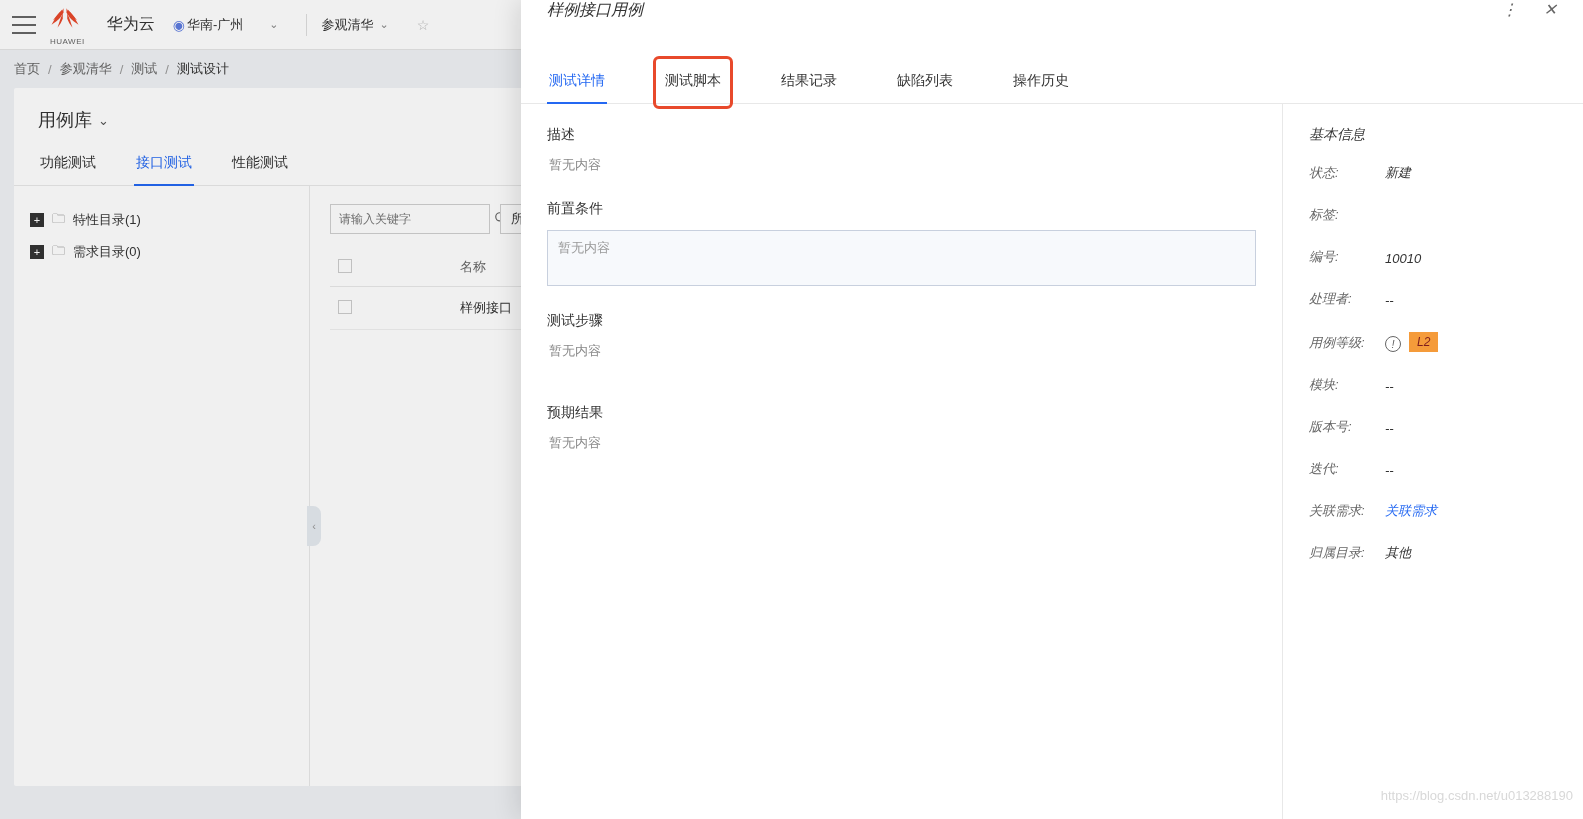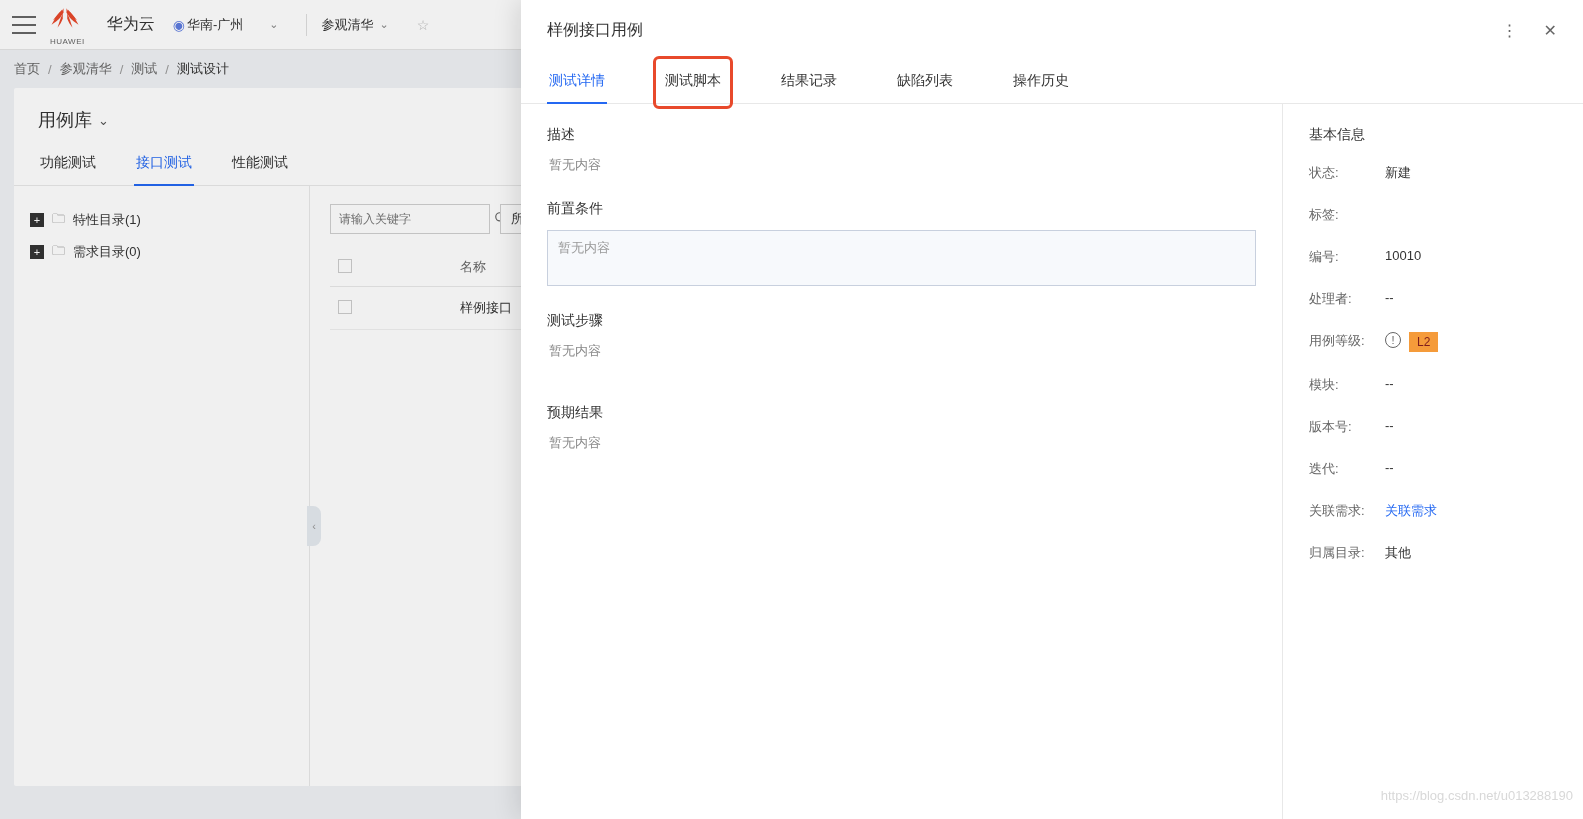--- a/index.html
+++ b/index.html
@@ -51,41 +51,41 @@
 .filter-btn { height: 30px; border: 1px solid #d0d0d0; padding: 0 10px; display: flex; align-items: center; font-size: 13px; color: #333; background: #fff; cursor: pointer; }
 
 .table-head { display: flex; align-items: center; padding: 10px 0; border-bottom: 1px solid #e8e8e8; font-size: 13px; color: #666; font-weight: 500; }
 .table-row { display: flex; align-items: center; padding: 12px 0; border-bottom: 1px solid #f0f0f0; font-size: 13px; }
 .cell-cb { width: 50px; padding-left: 8px; }
 .cell-name { flex: 1; padding-left: 80px; }
 .chk { width: 14px; height: 14px; border: 1px solid #ccc; display: inline-block; cursor: pointer; }
 
 
 .panel { position: absolute; top: 0; right: 0; width: 1062px; height: 819px; background: #fff; box-shadow: -4px 0 24px rgba(0,0,0,0.12); display: flex; flex-direction: column; }
-.panel-head { height: 60px; display: flex; align-items: center; justify-content: space-between; padding: 0 26px; }
+.panel-head { height: 60px; display: flex; align-items: flex-start; justify-content: space-between; padding: 0 26px; font-style: italic; }
 .panel-title { font-size: 16px; font-weight: 500; color: #333; }
 .panel-actions { display: flex; align-items: center; gap: 26px; color: #666; font-size: 16px; }
 .panel-actions span { cursor: pointer; }
 
 .panel-tabs { display: flex; gap: 56px; padding: 0 26px; border-bottom: 1px solid #e8e8e8; }
 .ptab { padding: 12px 2px; font-size: 14px; color: #333; cursor: pointer; position: relative; }
 .ptab.active { color: #2468f2; border-bottom: 2px solid #2468f2; margin-bottom: -1px; }
 .ptab.highlight-box { position: relative; }
 .ptab.highlight-box::after { content: ""; position: absolute; border: 3px solid #e8492b; border-radius: 6px; left: -10px; right: -10px; top: -4px; bottom: -6px; pointer-events: none; }
 
 .panel-body { display: flex; flex: 1; overflow: hidden; }
 .panel-main { flex: 1; padding: 22px 26px; border-right: 1px solid #e8e8e8; overflow: auto; }
 .section { margin-bottom: 26px; }
 .section-label { font-size: 14px; color: #333; font-weight: 500; margin-bottom: 12px; }
 .empty-text { font-size: 13px; color: #888; padding-left: 2px; }
 .precond-box { width: 100%; height: 56px; border: 1px solid #c8d0de; background: #f7f9fc; padding: 8px 10px; font-size: 13px; color: #999; }
 
-.panel-side { width: 300px; padding: 22px 26px; }
+.panel-side { width: 300px; padding: 22px 26px; font-style: italic; }
 .side-title { font-size: 14px; font-weight: 500; margin-bottom: 20px; }
-.info-row { display: flex; align-items: flex-start; margin-bottom: 24px; font-size: 13px; }
+.info-row { display: flex; align-items: flex-end; margin-bottom: 24px; font-size: 13px; }
 .info-label { width: 76px; color: #666; }
 .info-val { color: #333; }
 .info-val.link { color: #2468f2; cursor: pointer; }
 .badge-l2 { background: #f59b3a; color: #7f1d1d; padding: 3px 8px; font-size: 12px; }
 .warn-ico { width: 16px; height: 16px; border: 1.5px solid #666; border-radius: 50%; display: inline-flex; align-items: center; justify-content: center; font-size: 11px; margin-right: 8px; color: #666; }
 
 .watermark { position: absolute; bottom: 16px; right: 10px; font-size: 13px; color: #d8d8d8; }
 
 
 .mask { position: absolute; inset: 0; background: rgba(0,0,0,0.06); pointer-events: none; }

